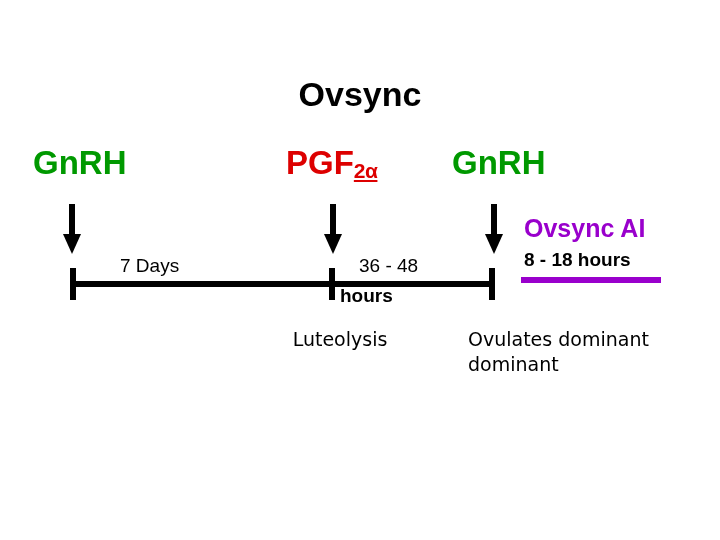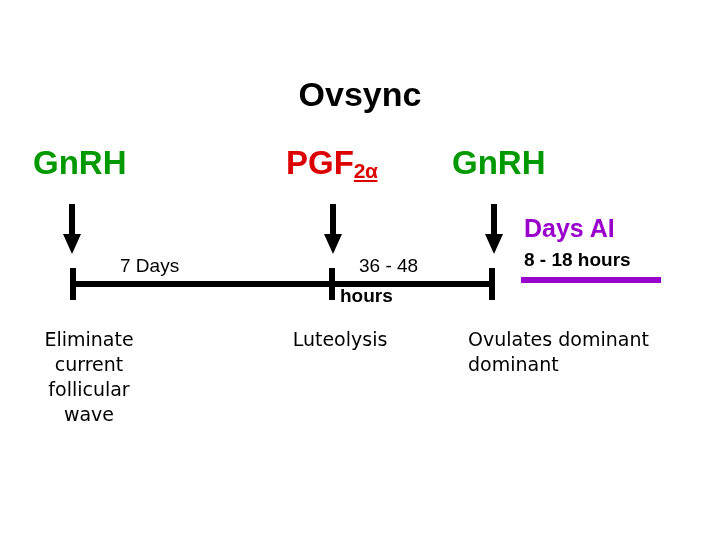--- a/index.html
+++ b/index.html
@@ -189,21 +189,21 @@
 <div class="stage">
 
   <div class="title">Ovsync</div>
 
   <div class="hormone hormone-1">GnRH</div>
 
   <div class="hormone hormone-2"><span>PGF</span><span class="sub">2α</span></div>
 
   <div class="hormone hormone-3">GnRH</div>
 
-  <div class="timed-ai">Days AI</div>
+  <div class="timed-ai">Ovsync AI</div>
 
   <div class="ai-hours">8 - 18 hours</div>
 
   <div class="ai-bar"></div>
 
   <div class="arrow arrow-1">
     <svg width="20" height="52" viewBox="0 0 20 52">
       <rect x="7" y="0" width="6" height="35" fill="#000000"></rect>
       <polygon points="1,30 19,30 10,50" fill="#000000"></polygon>
     </svg>
@@ -227,26 +227,20 @@
   <div class="tl-tick tick-1"></div>
   <div class="tl-tick tick-2"></div>
   <div class="tl-tick tick-3"></div>
 
   <div class="interval interval-days">7 Days</div>
 
   <div class="interval interval-hours-top">36 - 48</div>
 
   <div class="interval interval-hours-bot">hours</div>
 
-  <div class="note note-1">
-    <span class="line">Eliminate</span>
-    <span class="line">current</span>
-    <span class="line">follicular</span>
-    <span class="line">wave</span>
-  </div>
 
   <div class="note note-2">
     <span class="line">Luteolysis</span>
   </div>
 
   <div class="note note-3">
     <span class="line">Ovulates dominant</span>
     <span class="line">dominant</span>
   </div>
 

